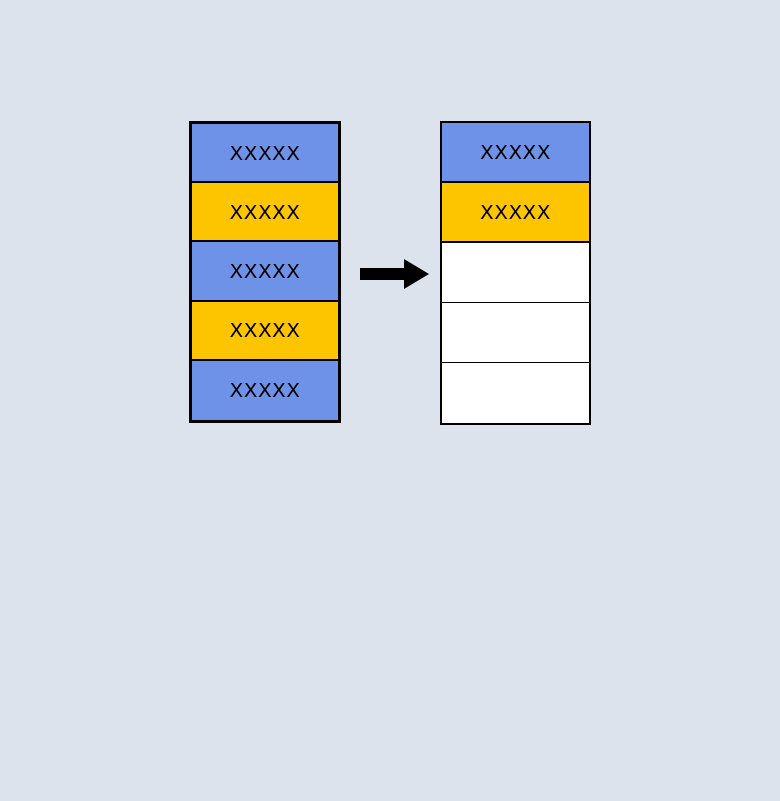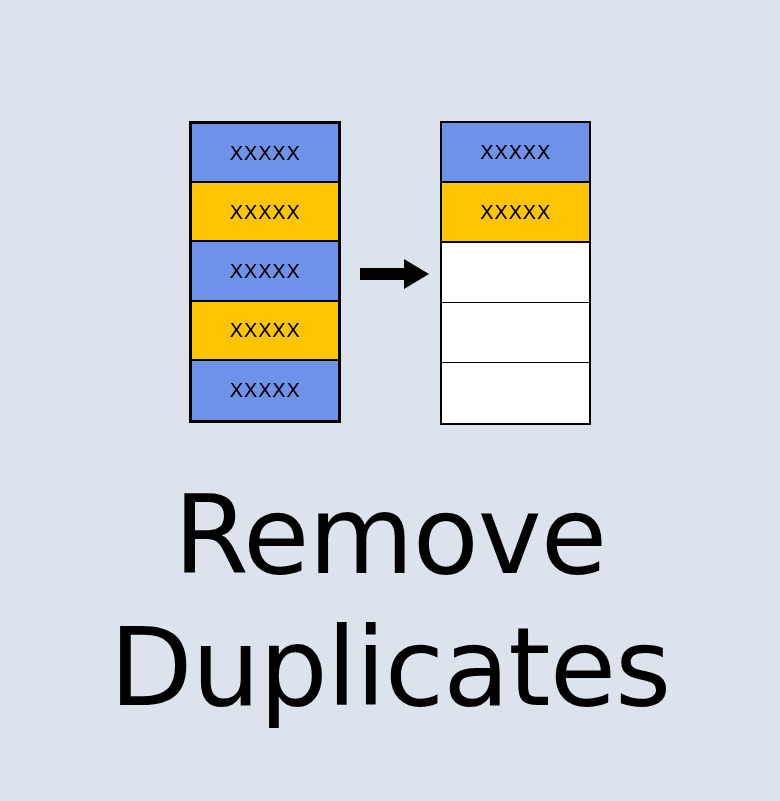--- a/index.html
+++ b/index.html
@@ -141,18 +141,14 @@
     <div id="result-table" class="table-stack">
       <div class="cell fill-blue">XXXXX</div>
       <div class="cell fill-yellow">XXXXX</div>
       <div class="cell fill-white empty"></div>
       <div class="cell fill-white empty"></div>
       <div class="cell fill-white empty"></div>
     </div>
 
   </div>
 
-  <div class="caption">
-    <span class="line">Remove</span>
-    <span class="line">Duplicates</span>
-  </div>
 
 </div>
 
 </body></html>

